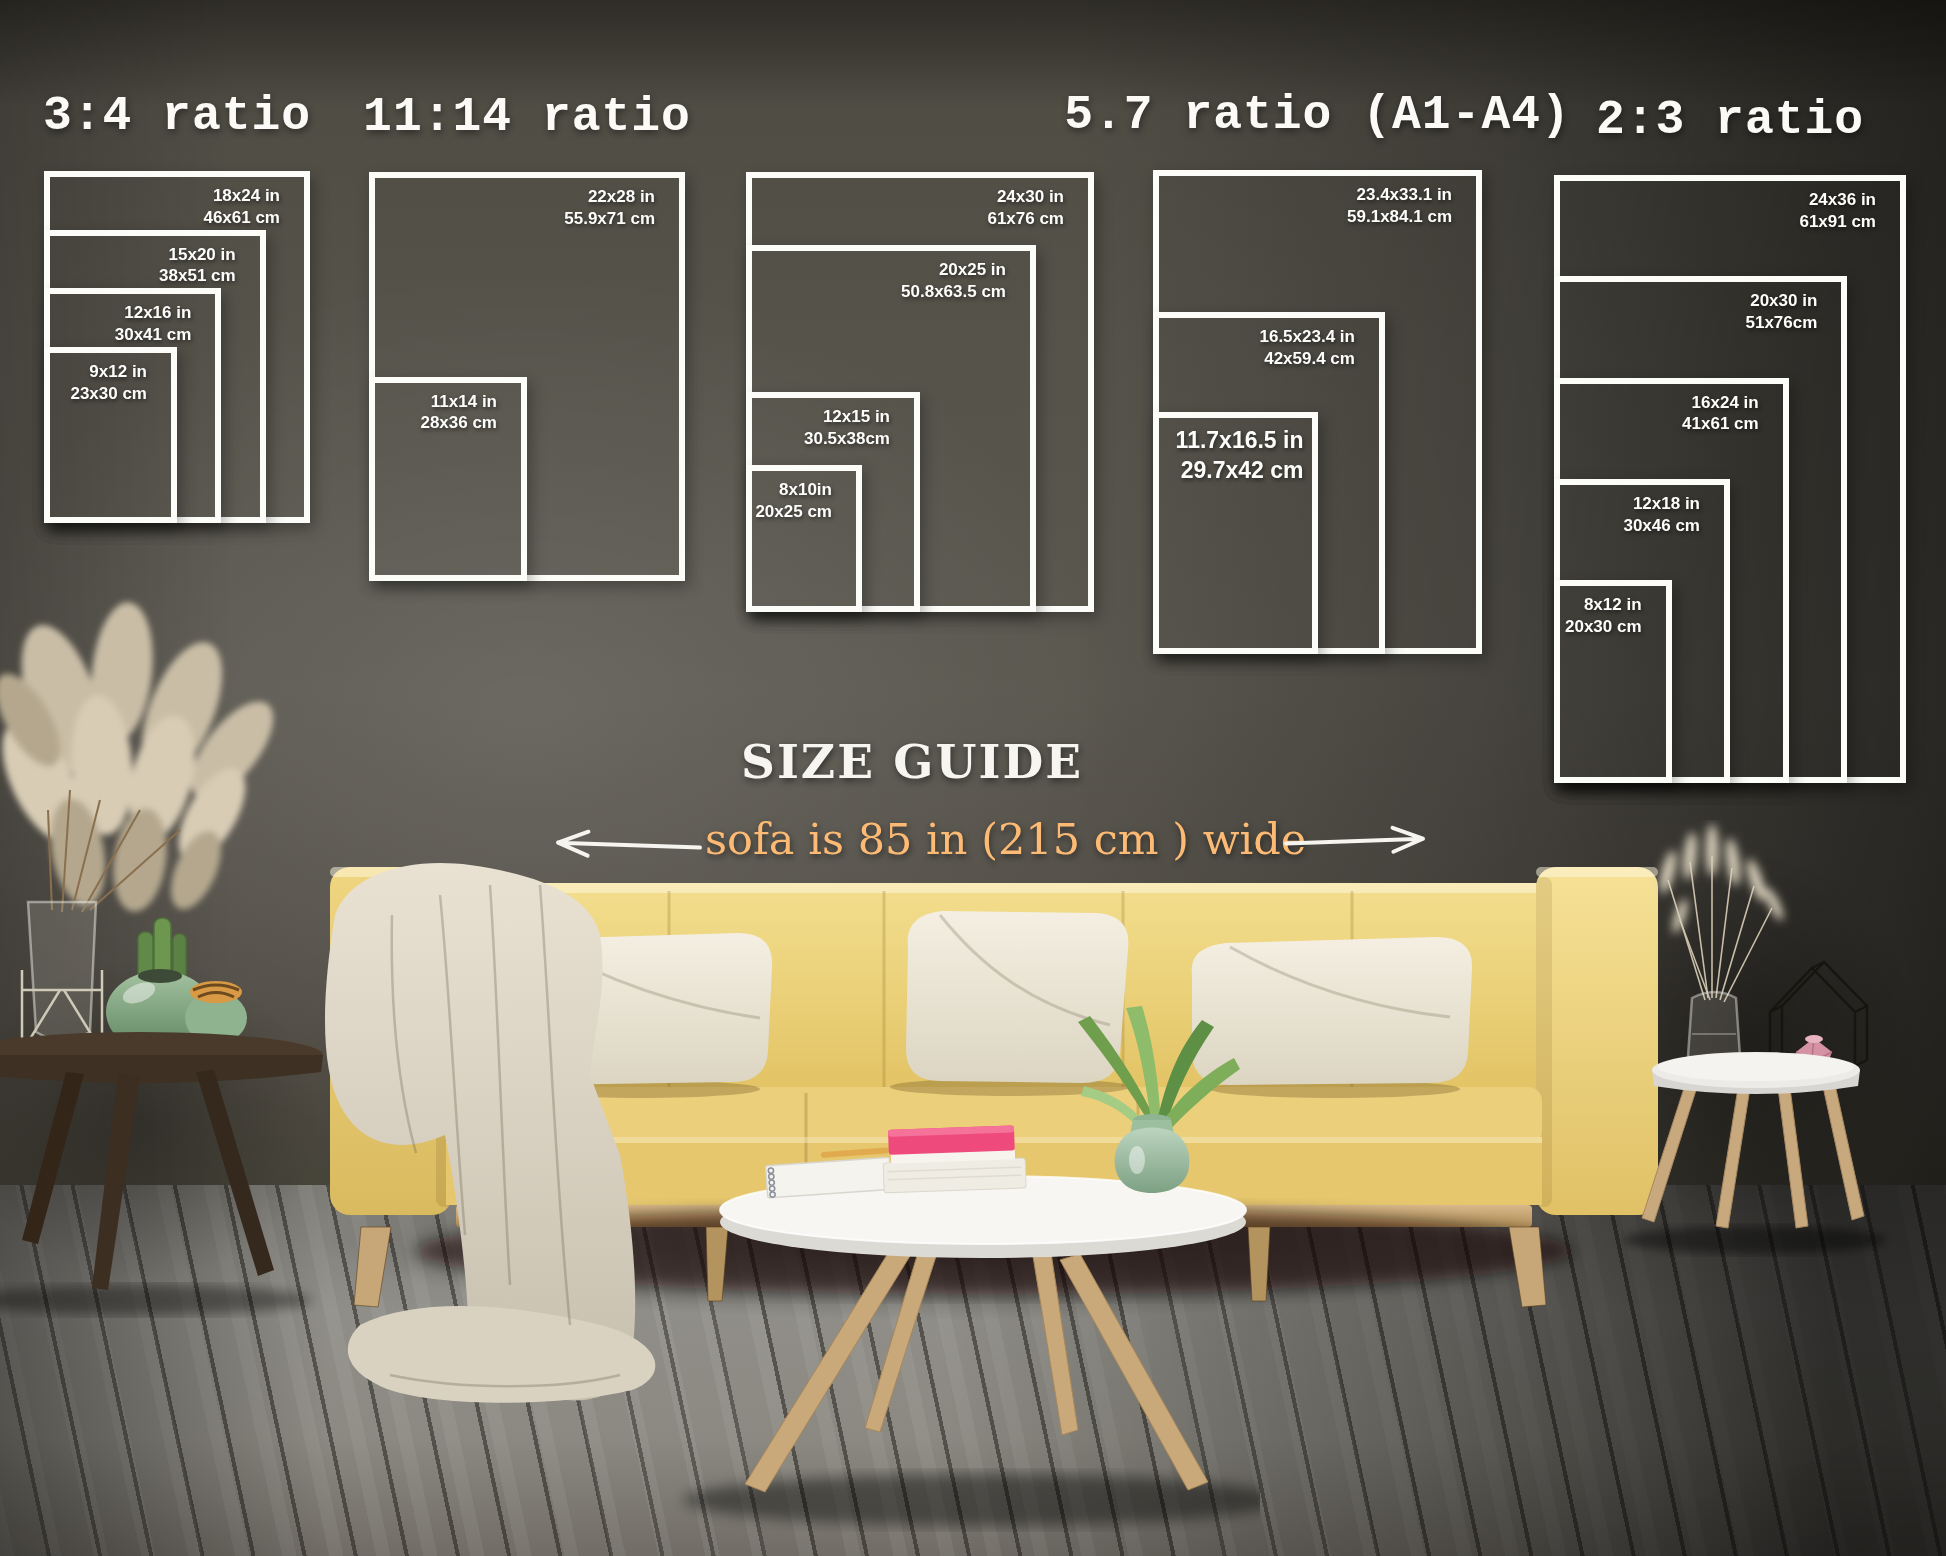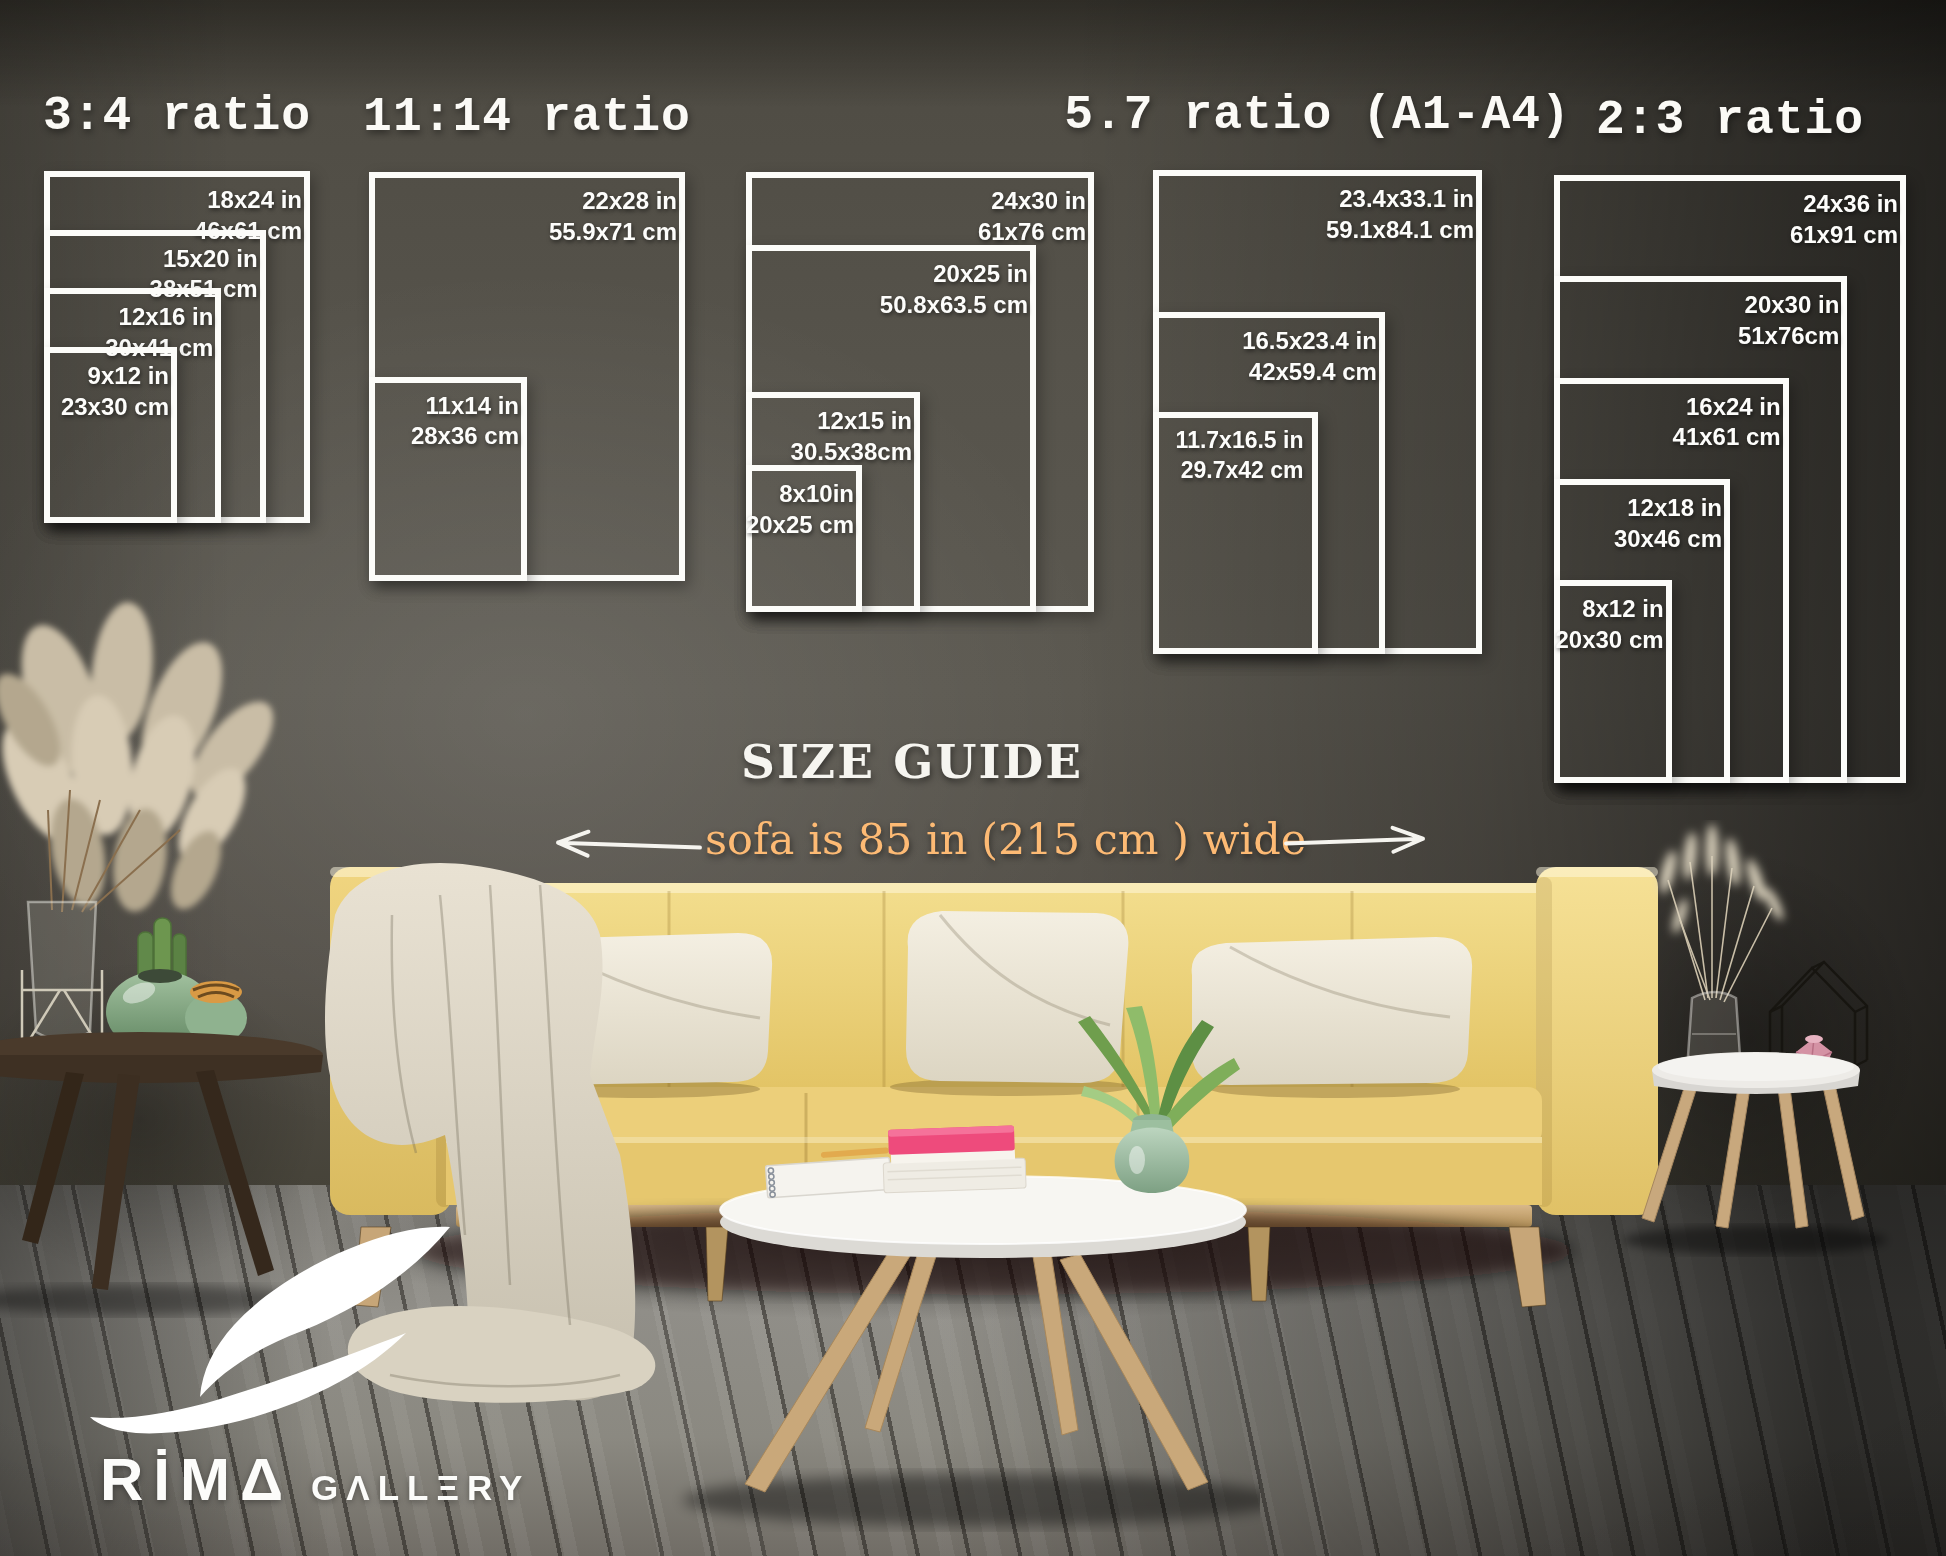--- a/index.html
+++ b/index.html
@@ -30,22 +30,22 @@
       linear-gradient(180deg, rgba(0,0,0,0.25), rgba(0,0,0,0) 7%),
       radial-gradient(130% 105% at 48% 38%, rgba(0,0,0,0) 62%, rgba(0,0,0,0.28) 100%);}
 
   
   .ratio-group{position:absolute;}
   .rg-title{position:absolute;top:-82px;left:50%;transform:translateX(-50%);white-space:nowrap;
     font-family:Liberation Mono, monospace;font-size:48px;font-weight:600;color:#fbfaf6;
     letter-spacing:1px;text-shadow:1px 3px 7px rgba(0,0,0,0.45);}
   .size-box{position:absolute;left:0;bottom:0;box-sizing:border-box;
     border:6px solid #fcfcf9;box-shadow:4px 6px 14px rgba(0,0,0,0.30);}
-  .size-label{position:absolute;top:8px;right:2px;text-align:right;white-space:nowrap;
-    font-family:"Liberation Sans",sans-serif;font-weight:bold;font-size:24px;line-height:1.28;
+  .size-label{position:absolute;top:8px;right:24px;text-align:right;white-space:nowrap;
+    font-family:"Liberation Sans",sans-serif;font-weight:bold;font-size:17px;line-height:1.28;
     color:#fdfdfb;text-shadow:1px 2px 4px rgba(0,0,0,0.55);}
   .size-label span{display:block;}
   .size-label.sm{font-size:23px;right:8px;}
 
   .guide-heading{left:612px;top:734px;width:600px;text-align:center;
     font-family:"DejaVu Serif",serif;font-size:47px;font-weight:600;letter-spacing:2px;
     color:#f6f5f0;text-shadow:1px 3px 7px rgba(0,0,0,0.5);}
   .sofa-note{left:705px;top:814px;white-space:nowrap;font-family:"DejaVu Serif",serif;
     font-size:43px;color:#fdba74;text-shadow:1px 3px 6px rgba(0,0,0,0.5);}
   .arrow{color:#f5f4ef;}
@@ -492,26 +492,14 @@
 
   <div class="abs guide-heading">SIZE GUIDE</div>
   <div class="abs sofa-note">sofa is 85 in (215 cm ) wide</div>
   <svg class="abs arrow" style="left:548px;top:828px;transform:rotate(2deg)" width="155" height="34" viewBox="0 0 155 34">
     <path d="M152,17 L10,17 M10,17 L40,5 M10,17 L40,29" stroke="#f5f4ef" stroke-width="4" fill="none" stroke-linecap="round"></path>
   </svg>
   <svg class="abs arrow" style="left:1283px;top:824px;transform:rotate(-2deg)" width="150" height="34" viewBox="0 0 150 34">
     <path d="M3,17 L140,17 M140,17 L110,5 M140,17 L110,29" stroke="#f5f4ef" stroke-width="4" fill="none" stroke-linecap="round"></path>
   </svg>
 
-  <div class="abs logo">
-    <svg width="430" height="240" viewBox="0 0 430 240">
-      <path d="M388,24 C352,68 300,104 240,128 C198,144 162,166 138,194 C140,168 152,144 172,122
-               C210,80 278,44 334,30 C354,25 372,23 388,24 Z" fill="#ffffff"></path>
-      <path d="M344,130 C306,168 252,196 192,214 C150,226 108,232 74,230 C52,228 36,222 28,214
-               C64,218 112,210 158,196 C224,176 298,148 344,130 Z" fill="#ffffff"></path>
-    </svg>
-    <div class="logo-text">
-      <span class="brand">RİMΔ</span>
-      <span class="suffix">GΛLLΞRY</span>
-    </div>
-  </div>
 
 </div>
 
 </body></html>

